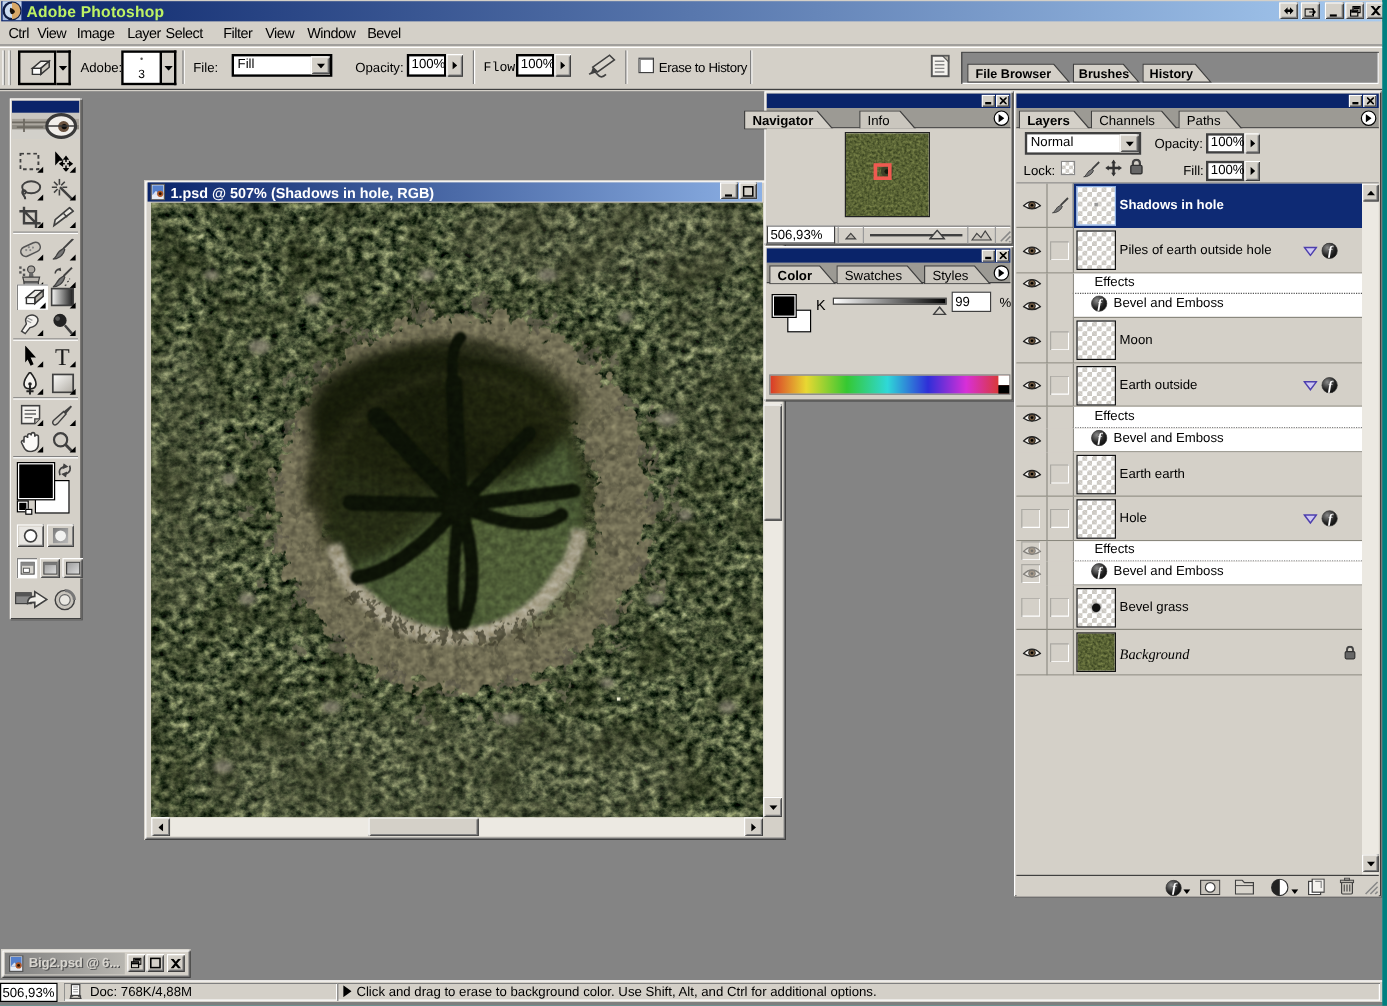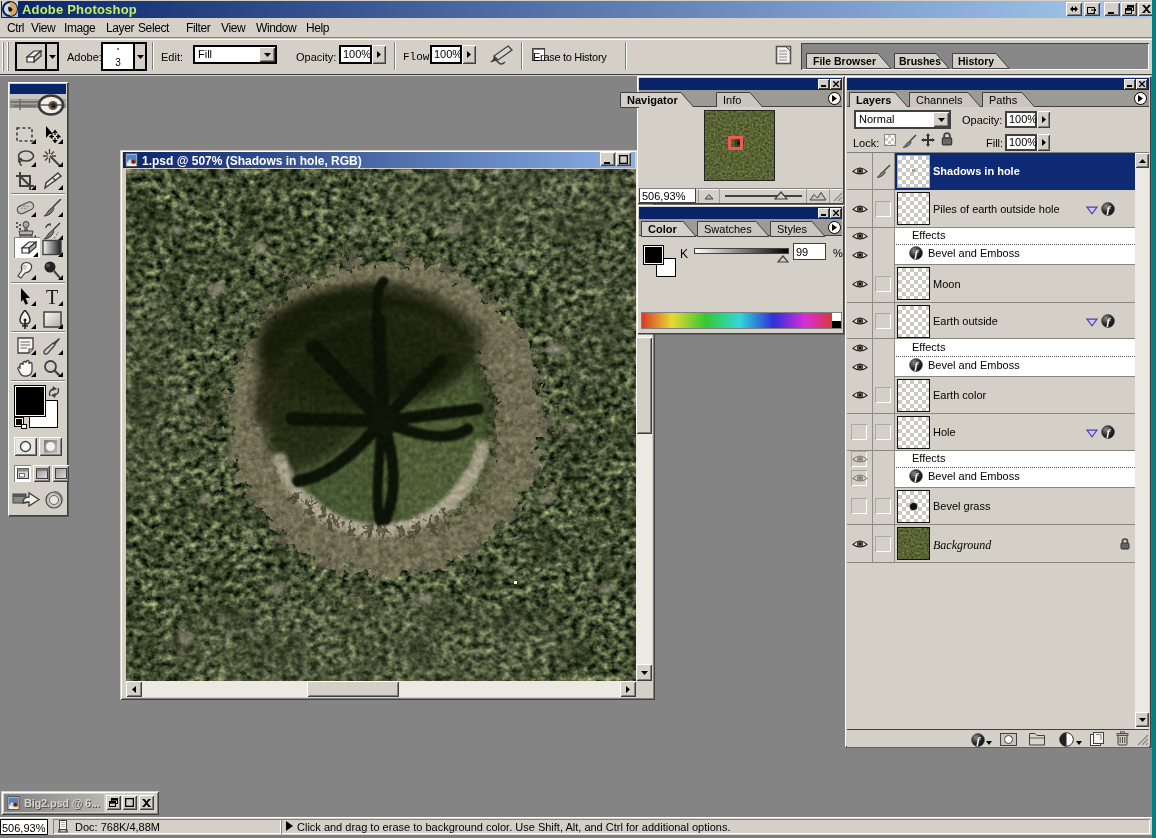--- a/index.html
+++ b/index.html
@@ -63,21 +63,21 @@
 
 <div class="abs" style="left:0;top:18px;width:1152px;height:20px;background:#d4d0c8;border-bottom:1px solid #808080;"></div>
 <div class="abs mi" style="left:7px;">Ctrl</div>
 <div class="abs mi" style="left:31px;">View</div>
 <div class="abs mi" style="left:64px;">Image</div>
 <div class="abs mi" style="left:106px;">Layer</div>
 <div class="abs mi" style="left:138px;">Select</div>
 <div class="abs mi" style="left:186px;">Filter</div>
 <div class="abs mi" style="left:221px;">View</div>
 <div class="abs mi" style="left:256px;">Window</div>
-<div class="abs mi" style="left:306px;">Help</div>
+<div class="abs mi" style="left:306px;">Bevel</div>
 
 <div class="abs" style="left:0;top:39px;width:1152px;height:36px;background:#d4d0c8;border-top:1px solid #fff;border-bottom:1px solid #404040;"></div>
 <div class="abs" style="left:2px;top:42px;width:3px;height:29px;">
     <div style="width:2px;height:100%;border-left:1px solid #fff;border-right:1px solid #808080;"></div>
   </div>
 <div class="abs" style="left:7px;top:42px;width:3px;height:29px;">
     <div style="width:2px;height:100%;border-left:1px solid #fff;border-right:1px solid #808080;"></div>
   </div>
 
 <div class="abs" style="left:15px;top:42px;width:32px;height:29px;border:2px solid #000;background:#d4d0c8;">
@@ -99,21 +99,21 @@
 <div class="abs" style="left:101px;top:42px;width:34px;height:29px;border:2px solid #000;background:#fff;">
 <div class="abs" style="left:14px;top:4px;width:2px;height:2px;background:#555;border-radius:50%;"></div>
 <div class="abs" style="left:0;right:0;bottom:1px;text-align:center;font-size:10px;">3</div>
 </div>
 <div class="abs" style="left:135px;top:42px;width:12px;height:29px;border:2px solid #000;border-left:none;background:#d4d0c8;display:flex;align-items:center;justify-content:center;">
     <svg width="7" height="4">
       <path d="M0 0 H7 L3.5 4 Z" fill="#000"></path>
     </svg>
   </div>
 <div class="abs vsep" style="left:152px;top:42px;height:28px;"></div>
-<div class="abs" style="top:51px;left:161px;">Edit:</div>
+<div class="abs" style="top:51px;left:161px;">File:</div>
 
 <div class="abs" style="left:193px;top:45px;width:84px;height:19px;border:2px solid #000;background:#fff;">
 <div class="abs" style="left:3px;top:1px;">Fill</div>
 <div class="abs btn" style="right:0;top:0;width:16px;height:15px;display:flex;align-items:center;justify-content:center;">
       <svg width="7" height="4">
         <path d="M0 0 H7 L3.5 4 Z" fill="#000"></path>
       </svg>
     </div>
 </div>
 <div class="abs" style="top:51px;left:296px;">Opacity:</div>
@@ -136,21 +136,21 @@
     </svg>
   </div>
 
 <svg class="abs" style="left:486px;top:44px;" width="28" height="24" viewBox="0 0 28 24">
 <path d="M22 2 L26 6 L12 16 L8 12 Z" fill="#d8d4cc" stroke="#404040" stroke-width="1.3"></path>
 <path d="M8 12 L12 16 L6 18 Z" fill="#404040"></path>
 <path d="M5 18 Q9 14 12 18 Q15 22 19 18" stroke="#404040" stroke-width="1.4" fill="none"></path>
 </svg>
 <div class="abs vsep" style="left:521px;top:42px;height:28px;"></div>
 <div class="abs sunk1" style="left:532px;top:48px;width:13px;height:13px;background:#fff;border:1px solid #404040;"></div>
-<div class="abs" style="top:51px;left:533px;color:#000;letter-spacing:-0.3px;">Erase to History</div>
+<div class="abs" style="top:51px;left:549px;color:#000;letter-spacing:-0.3px;">Erase to History</div>
 
 <div class="abs vsep" style="left:625px;top:42px;height:28px;"></div>
 
 <svg class="abs" style="left:775px;top:45px;" width="19" height="21" viewBox="0 0 19 21">
 <rect x="1.5" y="1.5" width="14" height="17" fill="#f4f2ee" stroke="#555" stroke-width="1.6"></rect>
 <path d="M10.5 1.5 H15.5 V6.5 Z" fill="#b8b4aa" stroke="#555" stroke-width="1"></path>
 <path d="M4 6 H12 M4 9 H12 M4 12 H12 M4 15 H12" stroke="#888" stroke-width="1.2"></path>
 </svg>
 
 <div class="abs" style="left:801px;top:43px;width:348px;height:27px;background:#878787;box-shadow:inset 1px 1px 0 #404040,inset -1px -1px 0 #fff;"></div>
@@ -909,21 +909,21 @@
 <div class="abs" style="left:847px;top:377px;width:288px;height:37px;background:#d4d0c8;border-bottom:1px solid #8a887e;"></div>
 <div class="abs" style="left:872px;top:377px;width:1px;height:37px;background:#8f8d85;"></div>
 <div class="abs" style="left:894px;top:377px;width:1px;height:37px;background:#8f8d85;"></div>
 <div class="abs" style="left:852px;top:390px;"><svg width="16" height="10" viewBox="0 0 16 10">
       <path d="M1 5.5 Q8 -1.5 15 5.5 Q8 10.5 1 5.5 Z" fill="#f6f4f0" stroke="#222" stroke-width="1.1"></path>
       <circle cx="8" cy="5" r="2.8" fill="#6a543c" stroke="#222" stroke-width="0.8"></circle>
       <circle cx="8" cy="5" r="1.1" fill="#000"></circle>
     </svg></div>
 <div class="abs" style="left:875px;top:387px;width:16px;height:16px;box-shadow:inset 1px 1px 0 #aaa8a2,inset -1px -1px 0 #fff;"></div>
 <div class="abs chk" style="left:897px;top:379px;width:33px;height:33px;border:1px solid #111;"></div>
-<div class="abs" style="left:933px;top:389px;">Earth color</div>
+<div class="abs" style="left:933px;top:389px;">Earth earth</div>
 <div class="abs" style="left:847px;top:414px;width:288px;height:37px;background:#d4d0c8;border-bottom:1px solid #8a887e;"></div>
 <div class="abs" style="left:872px;top:414px;width:1px;height:37px;background:#8f8d85;"></div>
 <div class="abs" style="left:851px;top:424px;width:16px;height:16px;box-shadow:inset 1px 1px 0 #aaa8a2,inset -1px -1px 0 #fff;"></div>
 <div class="abs" style="left:894px;top:414px;width:1px;height:37px;background:#8f8d85;"></div>
 <div class="abs" style="left:875px;top:424px;width:16px;height:16px;box-shadow:inset 1px 1px 0 #aaa8a2,inset -1px -1px 0 #fff;"></div>
 <div class="abs chk" style="left:897px;top:416px;width:33px;height:33px;border:1px solid #111;"></div>
 <div class="abs" style="left:933px;top:426px;">Hole</div>
 <div class="abs" style="left:1086px;top:428px;"><svg width="12" height="9">
       <path d="M1 1.2 H11 L6 7.8 Z" fill="#cfc9f2" stroke="#4d3fae" stroke-width="1.2"></path>
     </svg></div>

